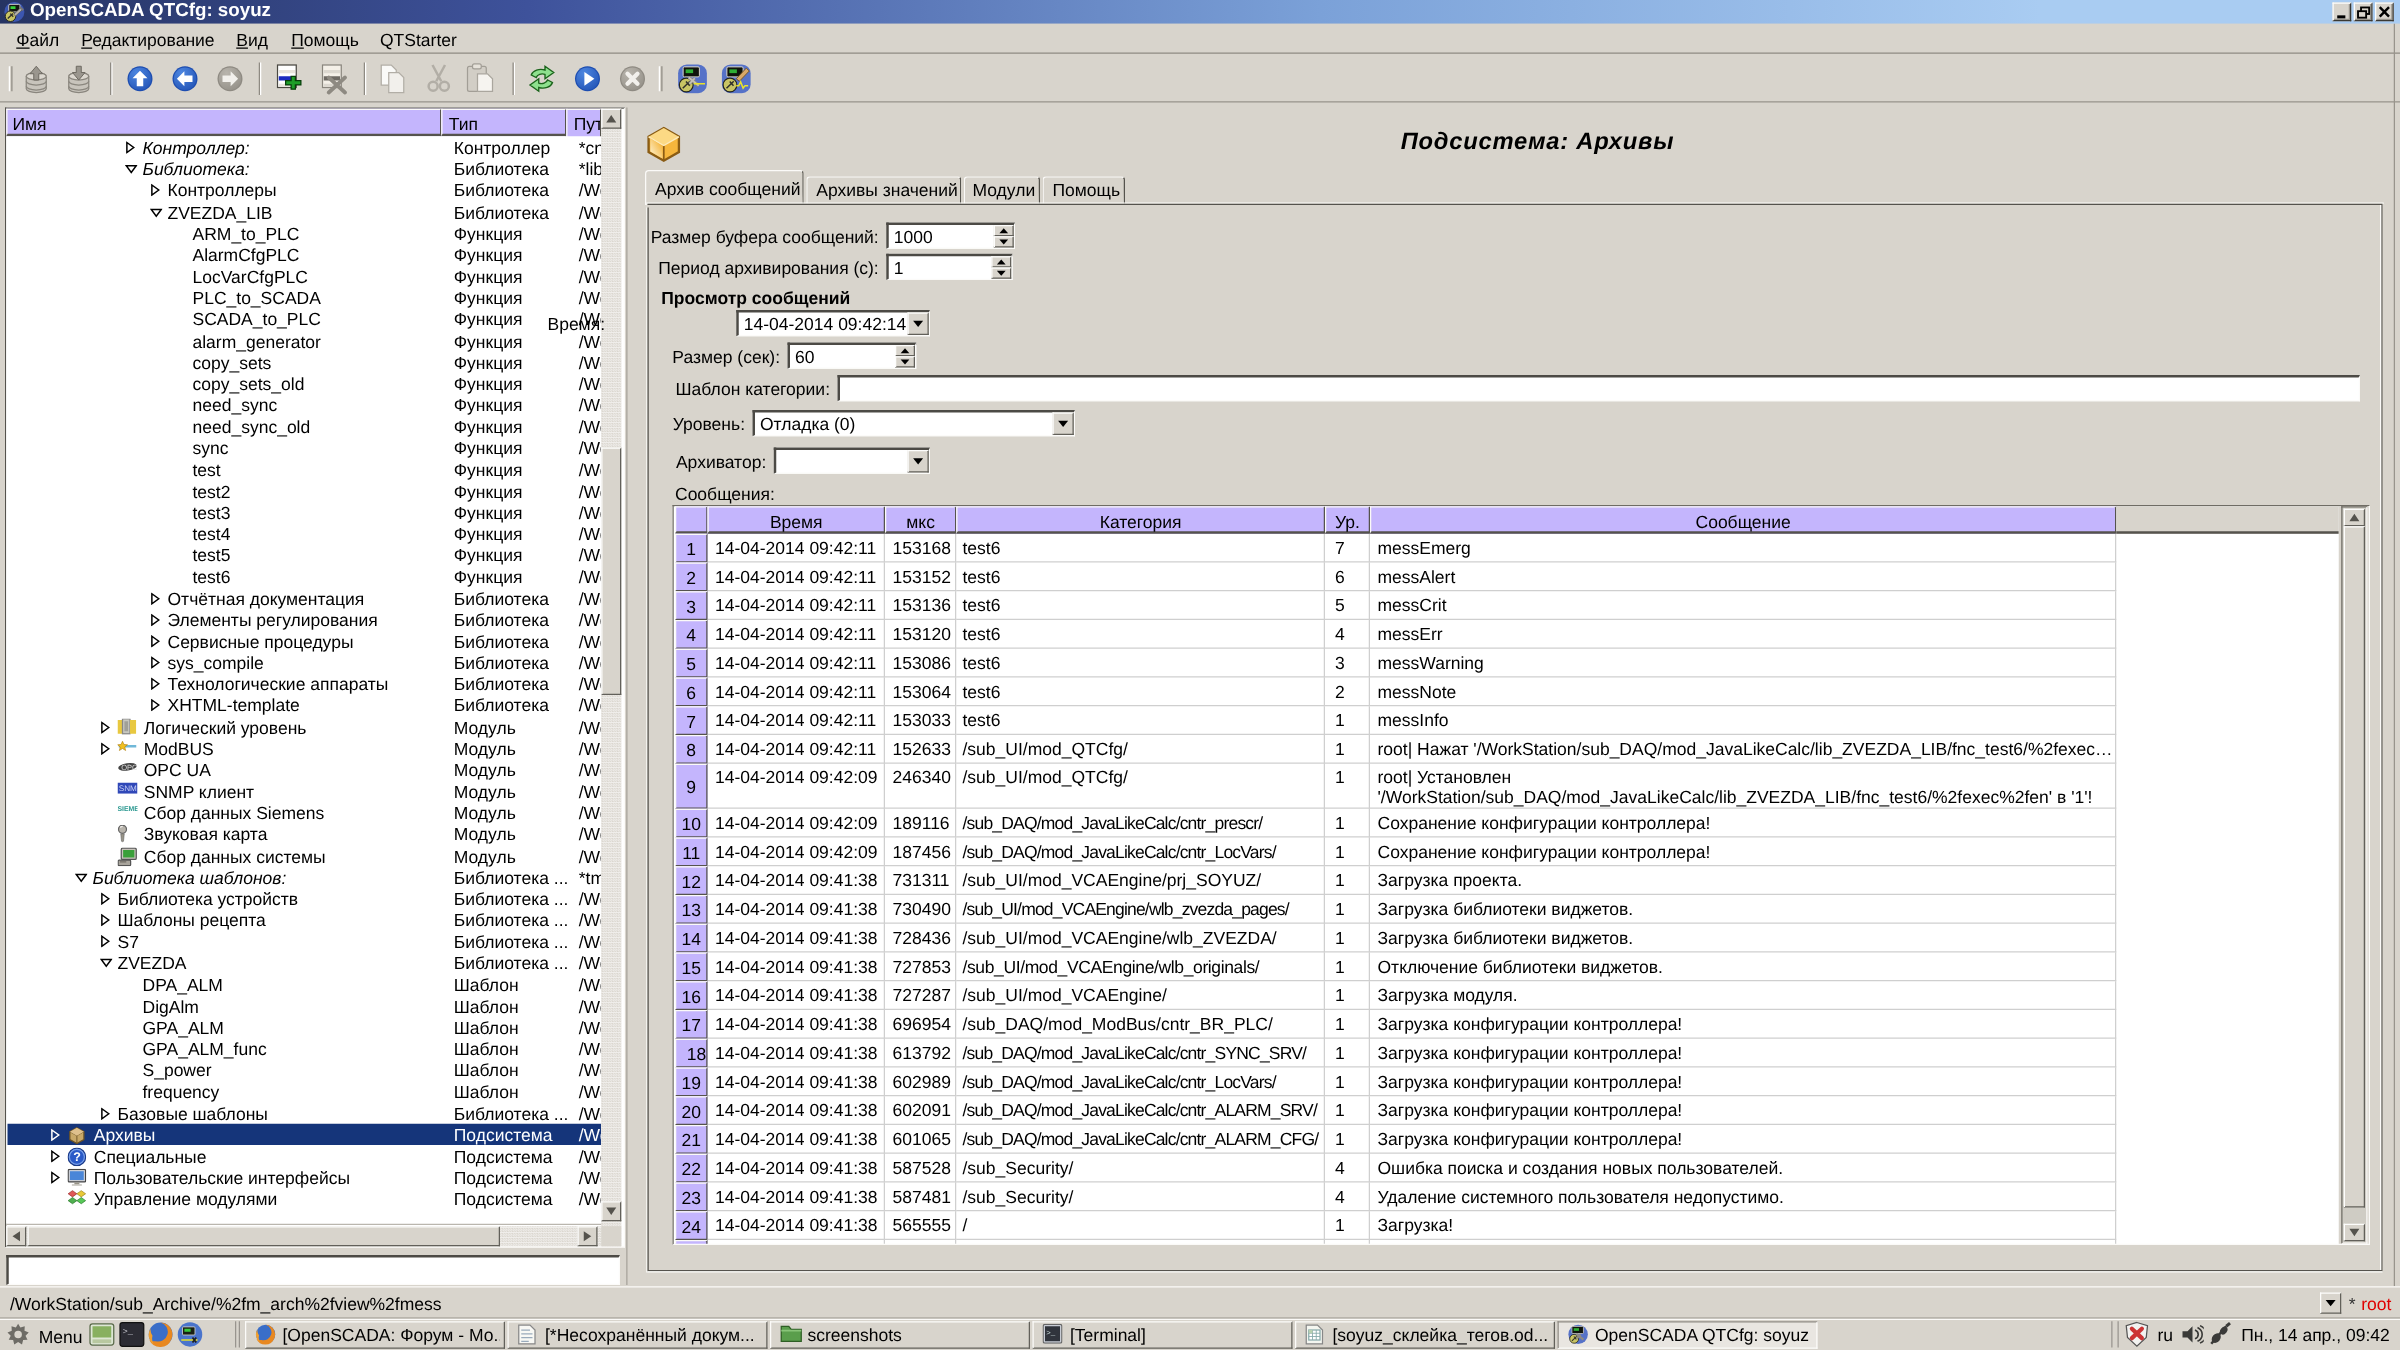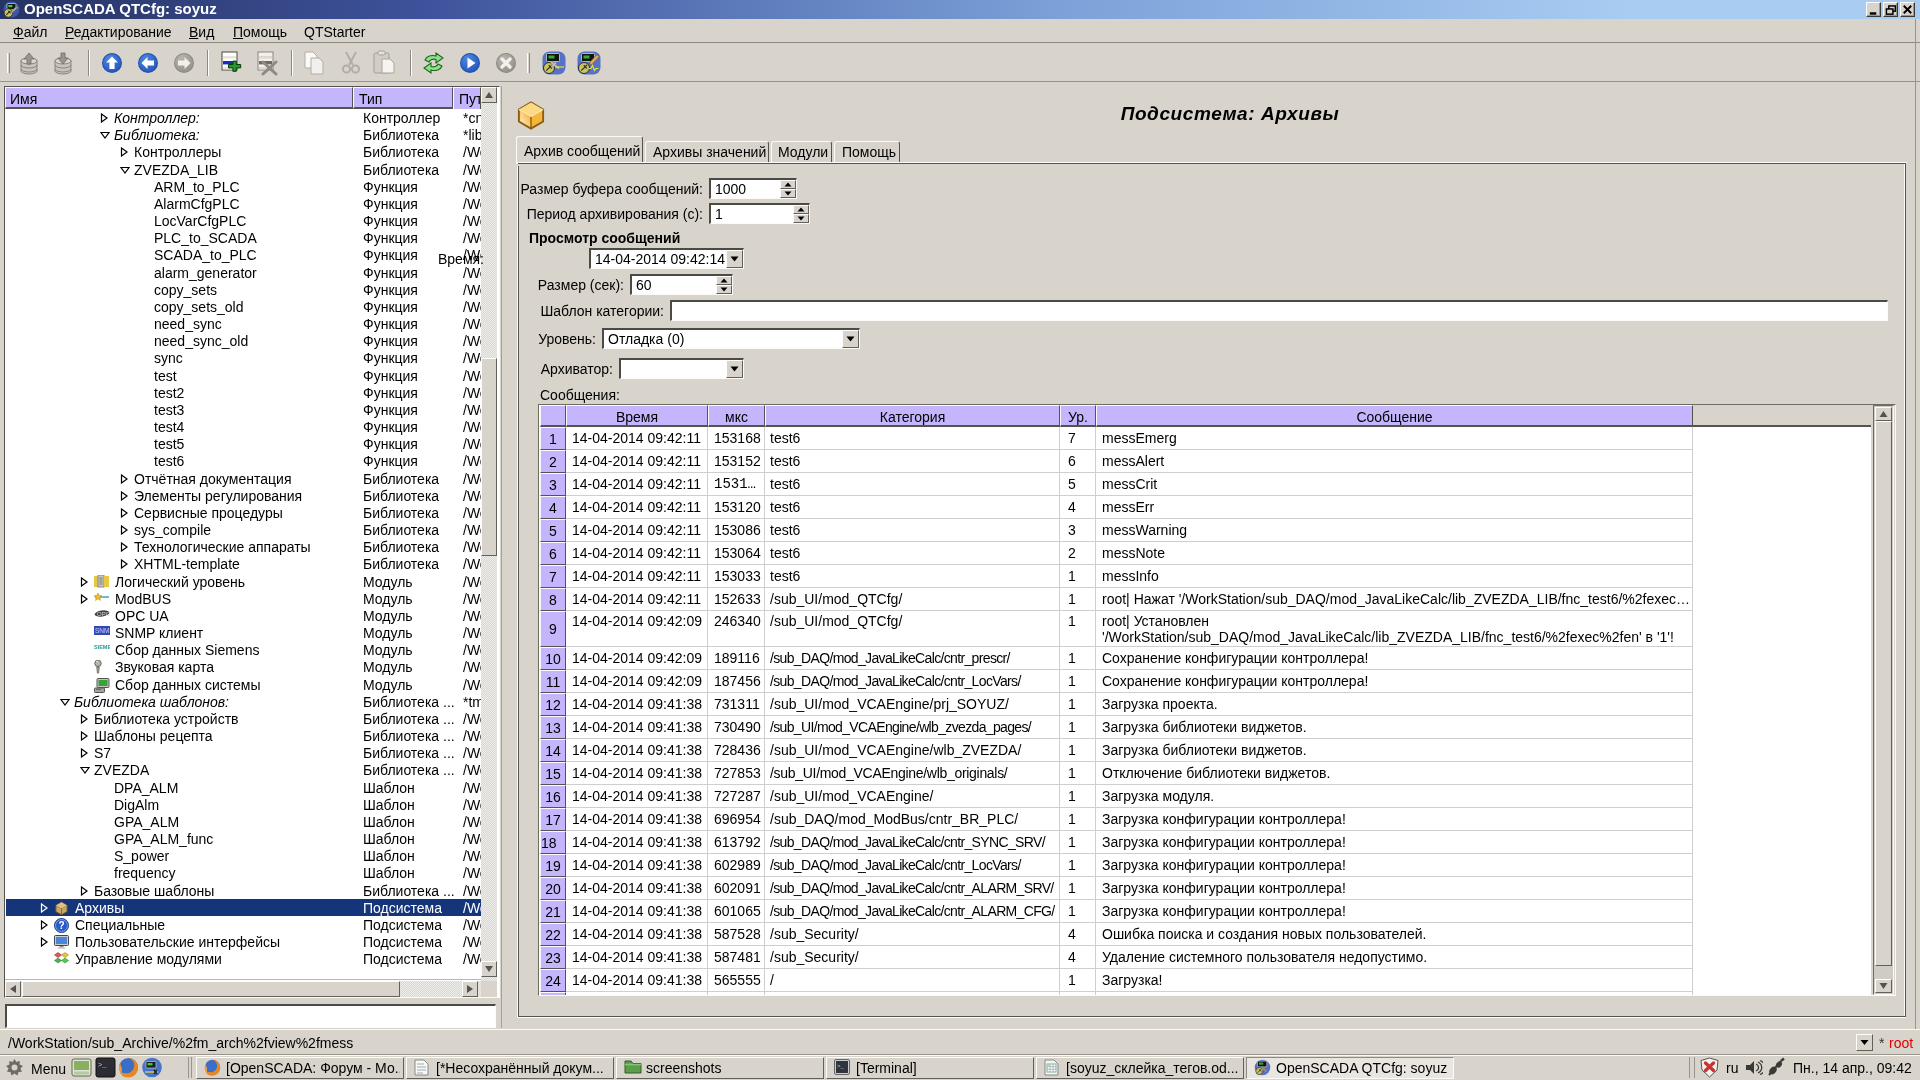--- a/index.html
+++ b/index.html
@@ -504,21 +504,21 @@
 <div class="abs" style="left:842px;top:144px;">Помощь</div>
 
 <div class="abs" style="left:517px;top:162px;width:1390px;height:1px;background:#fcfbf9;"></div>
 <div class="abs" style="left:517px;top:163px;width:1px;height:855px;background:#fcfbf9;"></div>
 <div class="abs" style="left:518px;top:163px;width:1388px;height:854px;border:1px solid #55534d;background:#d8d4cc;"></div>
 <div class="abs" style="left:1904px;top:164px;width:1px;height:852px;background:#fcfbf9;"></div>
 <div class="abs" style="left:518px;top:1017px;width:1388px;height:1px;background:#fcfbf9;"></div>
 <div class="abs" style="left:517px;top:164px;width:126px;height:2px;background:#d8d4cc;"></div>
 <div class="abs" style="left:1915px;top:19px;width:1px;height:1010px;background:#98948c;"></div>
 <div class="abs" style="left:459px;top:181px;width:244px;text-align:right;white-space:nowrap;">Размер буфера сообщений:</div>
-<div class="abs field" style="left:709px;top:178px;width:88px;height:21px;padding-left:24px;">
+<div class="abs field" style="left:709px;top:178px;width:103px;height:21px;padding-left:24px;">
     <div style="position:absolute;left:4px;top:1px;">1000</div>
 <div class="abs btn3d" style="right:0px;top:0px;width:16px;height:9px;">
       <svg width="14" height="7" viewBox="0 0 14 7">
         <path d="M7,1.5 L10.5,5.5 L3.5,5.5 Z" fill="#000"></path>
       </svg>
     </div>
 <div class="abs btn3d" style="right:0px;bottom:0px;width:16px;height:9px;">
       <svg width="14" height="7" viewBox="0 0 14 7">
         <path d="M7,5.5 L10.5,1.5 L3.5,1.5 Z" fill="#000"></path>
       </svg>
@@ -598,21 +598,21 @@
     <div class="abs" style="left:521px;top:22px;width:36px;height:23px;border-right:1px solid #cfcfcf;border-bottom:1px solid #cfcfcf;padding:3px 0 0 8px;white-space:nowrap;overflow:hidden;text-overflow:ellipsis;line-height:16px;">7</div>
     <div class="abs" style="left:557px;top:22px;width:597px;height:23px;border-right:1px solid #cfcfcf;border-bottom:1px solid #cfcfcf;padding:3px 0 0 6px;white-space:nowrap;overflow:hidden;text-overflow:ellipsis;line-height:16px;">messEmerg</div>
     <div class="abs hdrcell" style="left:1px;top:45px;width:26px;height:23px;text-align:center;padding-top:3px;border-bottom:1px solid #55534d;">2</div>
     <div class="abs" style="left:27px;top:45px;width:142px;height:23px;border-right:1px solid #cfcfcf;border-bottom:1px solid #cfcfcf;padding:3px 0 0 6px;white-space:nowrap;overflow:hidden;text-overflow:ellipsis;line-height:16px;">14-04-2014 09:42:11</div>
     <div class="abs" style="left:169px;top:45px;width:57px;height:23px;border-right:1px solid #cfcfcf;border-bottom:1px solid #cfcfcf;padding:3px 0 0 6px;white-space:nowrap;overflow:hidden;text-overflow:ellipsis;line-height:16px;">153152</div>
     <div class="abs" style="left:226px;top:45px;width:295px;height:23px;border-right:1px solid #cfcfcf;border-bottom:1px solid #cfcfcf;padding:3px 0 0 5px;white-space:nowrap;overflow:hidden;text-overflow:ellipsis;line-height:16px;">test6</div>
     <div class="abs" style="left:521px;top:45px;width:36px;height:23px;border-right:1px solid #cfcfcf;border-bottom:1px solid #cfcfcf;padding:3px 0 0 8px;white-space:nowrap;overflow:hidden;text-overflow:ellipsis;line-height:16px;">6</div>
     <div class="abs" style="left:557px;top:45px;width:597px;height:23px;border-right:1px solid #cfcfcf;border-bottom:1px solid #cfcfcf;padding:3px 0 0 6px;white-space:nowrap;overflow:hidden;text-overflow:ellipsis;line-height:16px;">messAlert</div>
     <div class="abs hdrcell" style="left:1px;top:68px;width:26px;height:23px;text-align:center;padding-top:3px;border-bottom:1px solid #55534d;">3</div>
     <div class="abs" style="left:27px;top:68px;width:142px;height:23px;border-right:1px solid #cfcfcf;border-bottom:1px solid #cfcfcf;padding:3px 0 0 6px;white-space:nowrap;overflow:hidden;text-overflow:ellipsis;line-height:16px;">14-04-2014 09:42:11</div>
-    <div class="abs" style="left:169px;top:68px;width:57px;height:23px;border-right:1px solid #cfcfcf;border-bottom:1px solid #cfcfcf;padding:3px 0 0 6px;white-space:nowrap;overflow:hidden;text-overflow:ellipsis;line-height:16px;font-family:Liberation Mono, monospace;">153136</div>
+    <div class="abs" style="left:169px;top:68px;width:57px;height:23px;border-right:1px solid #cfcfcf;border-bottom:1px solid #cfcfcf;padding:3px 0 0 6px;white-space:nowrap;overflow:hidden;text-overflow:ellipsis;line-height:16px;">153136</div>
     <div class="abs" style="left:226px;top:68px;width:295px;height:23px;border-right:1px solid #cfcfcf;border-bottom:1px solid #cfcfcf;padding:3px 0 0 5px;white-space:nowrap;overflow:hidden;text-overflow:ellipsis;line-height:16px;">test6</div>
     <div class="abs" style="left:521px;top:68px;width:36px;height:23px;border-right:1px solid #cfcfcf;border-bottom:1px solid #cfcfcf;padding:3px 0 0 8px;white-space:nowrap;overflow:hidden;text-overflow:ellipsis;line-height:16px;">5</div>
     <div class="abs" style="left:557px;top:68px;width:597px;height:23px;border-right:1px solid #cfcfcf;border-bottom:1px solid #cfcfcf;padding:3px 0 0 6px;white-space:nowrap;overflow:hidden;text-overflow:ellipsis;line-height:16px;">messCrit</div>
     <div class="abs hdrcell" style="left:1px;top:91px;width:26px;height:23px;text-align:center;padding-top:3px;border-bottom:1px solid #55534d;">4</div>
     <div class="abs" style="left:27px;top:91px;width:142px;height:23px;border-right:1px solid #cfcfcf;border-bottom:1px solid #cfcfcf;padding:3px 0 0 6px;white-space:nowrap;overflow:hidden;text-overflow:ellipsis;line-height:16px;">14-04-2014 09:42:11</div>
     <div class="abs" style="left:169px;top:91px;width:57px;height:23px;border-right:1px solid #cfcfcf;border-bottom:1px solid #cfcfcf;padding:3px 0 0 6px;white-space:nowrap;overflow:hidden;text-overflow:ellipsis;line-height:16px;">153120</div>
     <div class="abs" style="left:226px;top:91px;width:295px;height:23px;border-right:1px solid #cfcfcf;border-bottom:1px solid #cfcfcf;padding:3px 0 0 5px;white-space:nowrap;overflow:hidden;text-overflow:ellipsis;line-height:16px;">test6</div>
     <div class="abs" style="left:521px;top:91px;width:36px;height:23px;border-right:1px solid #cfcfcf;border-bottom:1px solid #cfcfcf;padding:3px 0 0 8px;white-space:nowrap;overflow:hidden;text-overflow:ellipsis;line-height:16px;">4</div>
     <div class="abs" style="left:557px;top:91px;width:597px;height:23px;border-right:1px solid #cfcfcf;border-bottom:1px solid #cfcfcf;padding:3px 0 0 6px;white-space:nowrap;overflow:hidden;text-overflow:ellipsis;line-height:16px;">messErr</div>
     <div class="abs hdrcell" style="left:1px;top:114px;width:26px;height:23px;text-align:center;padding-top:3px;border-bottom:1px solid #55534d;">5</div>
@@ -686,21 +686,21 @@
     <div class="abs" style="left:169px;top:380px;width:57px;height:23px;border-right:1px solid #cfcfcf;border-bottom:1px solid #cfcfcf;padding:3px 0 0 6px;white-space:nowrap;overflow:hidden;text-overflow:ellipsis;line-height:16px;">727287</div>
     <div class="abs" style="left:226px;top:380px;width:295px;height:23px;border-right:1px solid #cfcfcf;border-bottom:1px solid #cfcfcf;padding:3px 0 0 5px;white-space:nowrap;overflow:hidden;text-overflow:ellipsis;line-height:16px;">/sub_UI/mod_VCAEngine/</div>
     <div class="abs" style="left:521px;top:380px;width:36px;height:23px;border-right:1px solid #cfcfcf;border-bottom:1px solid #cfcfcf;padding:3px 0 0 8px;white-space:nowrap;overflow:hidden;text-overflow:ellipsis;line-height:16px;">1</div>
     <div class="abs" style="left:557px;top:380px;width:597px;height:23px;border-right:1px solid #cfcfcf;border-bottom:1px solid #cfcfcf;padding:3px 0 0 6px;white-space:nowrap;overflow:hidden;text-overflow:ellipsis;line-height:16px;">Загрузка модуля.</div>
     <div class="abs hdrcell" style="left:1px;top:403px;width:26px;height:23px;text-align:center;padding-top:3px;border-bottom:1px solid #55534d;">17</div>
     <div class="abs" style="left:27px;top:403px;width:142px;height:23px;border-right:1px solid #cfcfcf;border-bottom:1px solid #cfcfcf;padding:3px 0 0 6px;white-space:nowrap;overflow:hidden;text-overflow:ellipsis;line-height:16px;">14-04-2014 09:41:38</div>
     <div class="abs" style="left:169px;top:403px;width:57px;height:23px;border-right:1px solid #cfcfcf;border-bottom:1px solid #cfcfcf;padding:3px 0 0 6px;white-space:nowrap;overflow:hidden;text-overflow:ellipsis;line-height:16px;">696954</div>
     <div class="abs" style="left:226px;top:403px;width:295px;height:23px;border-right:1px solid #cfcfcf;border-bottom:1px solid #cfcfcf;padding:3px 0 0 5px;white-space:nowrap;overflow:hidden;text-overflow:ellipsis;line-height:16px;">/sub_DAQ/mod_ModBus/cntr_BR_PLC/</div>
     <div class="abs" style="left:521px;top:403px;width:36px;height:23px;border-right:1px solid #cfcfcf;border-bottom:1px solid #cfcfcf;padding:3px 0 0 8px;white-space:nowrap;overflow:hidden;text-overflow:ellipsis;line-height:16px;">1</div>
     <div class="abs" style="left:557px;top:403px;width:597px;height:23px;border-right:1px solid #cfcfcf;border-bottom:1px solid #cfcfcf;padding:3px 0 0 6px;white-space:nowrap;overflow:hidden;text-overflow:ellipsis;line-height:16px;">Загрузка конфигурации контроллера!</div>
-    <div class="abs hdrcell" style="left:1px;top:426px;width:26px;height:23px;text-align:left;padding-top:3px;border-bottom:1px solid #55534d;">18</div>
+    <div class="abs hdrcell" style="left:1px;top:426px;width:26px;height:23px;text-align:right;padding-top:3px;border-bottom:1px solid #55534d;">18</div>
     <div class="abs" style="left:27px;top:426px;width:142px;height:23px;border-right:1px solid #cfcfcf;border-bottom:1px solid #cfcfcf;padding:3px 0 0 6px;white-space:nowrap;overflow:hidden;text-overflow:ellipsis;line-height:16px;">14-04-2014 09:41:38</div>
     <div class="abs" style="left:169px;top:426px;width:57px;height:23px;border-right:1px solid #cfcfcf;border-bottom:1px solid #cfcfcf;padding:3px 0 0 6px;white-space:nowrap;overflow:hidden;text-overflow:ellipsis;line-height:16px;">613792</div>
     <div class="abs" style="left:226px;top:426px;width:295px;height:23px;border-right:1px solid #cfcfcf;border-bottom:1px solid #cfcfcf;padding:3px 0 0 5px;white-space:nowrap;overflow:hidden;text-overflow:ellipsis;letter-spacing:-0.65px;line-height:16px;">/sub_DAQ/mod_JavaLikeCalc/cntr_SYNC_SRV/</div>
     <div class="abs" style="left:521px;top:426px;width:36px;height:23px;border-right:1px solid #cfcfcf;border-bottom:1px solid #cfcfcf;padding:3px 0 0 8px;white-space:nowrap;overflow:hidden;text-overflow:ellipsis;line-height:16px;">1</div>
     <div class="abs" style="left:557px;top:426px;width:597px;height:23px;border-right:1px solid #cfcfcf;border-bottom:1px solid #cfcfcf;padding:3px 0 0 6px;white-space:nowrap;overflow:hidden;text-overflow:ellipsis;line-height:16px;">Загрузка конфигурации контроллера!</div>
     <div class="abs hdrcell" style="left:1px;top:449px;width:26px;height:23px;text-align:center;padding-top:3px;border-bottom:1px solid #55534d;">19</div>
     <div class="abs" style="left:27px;top:449px;width:142px;height:23px;border-right:1px solid #cfcfcf;border-bottom:1px solid #cfcfcf;padding:3px 0 0 6px;white-space:nowrap;overflow:hidden;text-overflow:ellipsis;line-height:16px;">14-04-2014 09:41:38</div>
     <div class="abs" style="left:169px;top:449px;width:57px;height:23px;border-right:1px solid #cfcfcf;border-bottom:1px solid #cfcfcf;padding:3px 0 0 6px;white-space:nowrap;overflow:hidden;text-overflow:ellipsis;line-height:16px;">602989</div>
     <div class="abs" style="left:226px;top:449px;width:295px;height:23px;border-right:1px solid #cfcfcf;border-bottom:1px solid #cfcfcf;padding:3px 0 0 5px;white-space:nowrap;overflow:hidden;text-overflow:ellipsis;letter-spacing:-0.65px;line-height:16px;">/sub_DAQ/mod_JavaLikeCalc/cntr_LocVars/</div>
     <div class="abs" style="left:521px;top:449px;width:36px;height:23px;border-right:1px solid #cfcfcf;border-bottom:1px solid #cfcfcf;padding:3px 0 0 8px;white-space:nowrap;overflow:hidden;text-overflow:ellipsis;line-height:16px;">1</div>

